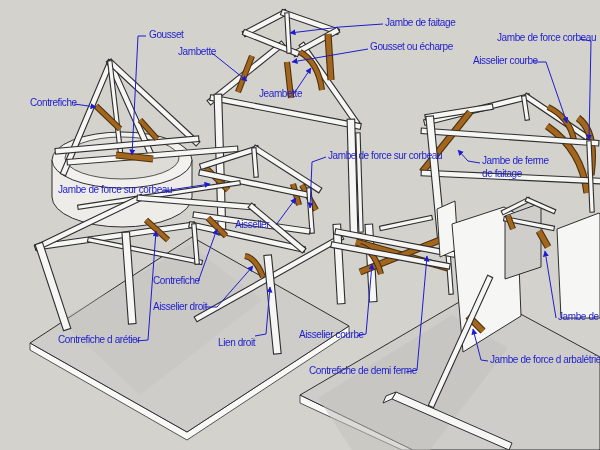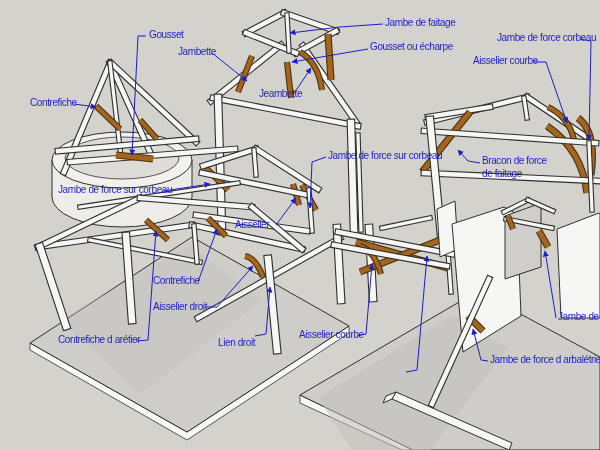--- a/index.html
+++ b/index.html
@@ -276,23 +276,24 @@
   <div class="lbl" style="left:149px;top:29px">Gousset</div>
   <div class="lbl" style="left:178px;top:46px">Jambette</div>
   <div class="lbl" style="left:30px;top:97px">Contrefiche</div>
   <div class="lbl" style="left:259px;top:88px">Jeambette</div>
   <div class="lbl" style="left:385px;top:17px">Jambe de faitage</div>
   <div class="lbl" style="left:370px;top:41px">Gousset ou écharpe</div>
   <div class="lbl" style="left:497px;top:32px">Jambe de force corbeau</div>
   <div class="lbl" style="left:473px;top:55px">Aisselier courbe</div>
   <div class="lbl" style="left:328px;top:150px">Jambe de force sur corbeau</div>
   <div class="lbl" style="left:58px;top:184px">Jambe de force sur corbeau</div>
-  <div class="lbl" style="left:482px;top:155px">Bracon de force</div>
+  <div class="lbl" style="left:482px;top:155px">Jambe de ferme</div>
   <div class="lbl" style="left:482px;top:168px">de faitage</div>
   <div class="lbl" style="left:235px;top:219px">Aisselier</div>
   <div class="lbl" style="left:153px;top:275px">Contrefiche</div>
   <div class="lbl" style="left:153px;top:301px">Aisselier droit</div>
   <div class="lbl" style="left:58px;top:334px">Contrefiche d arétier</div>
   <div class="lbl" style="left:218px;top:337px">Lien droit</div>
   <div class="lbl" style="left:299px;top:329px">Aisselier courbe</div>
+  <div class="lbl" style="left:309px;top:365px">Contrefiche de demi ferme</div>
   <div class="lbl" style="left:490px;top:354px">Jambe de force d arbalétrier</div>
   <div class="lbl" style="left:558px;top:311px">Jambe de fo</div>
 </div>
 
 </body></html>

